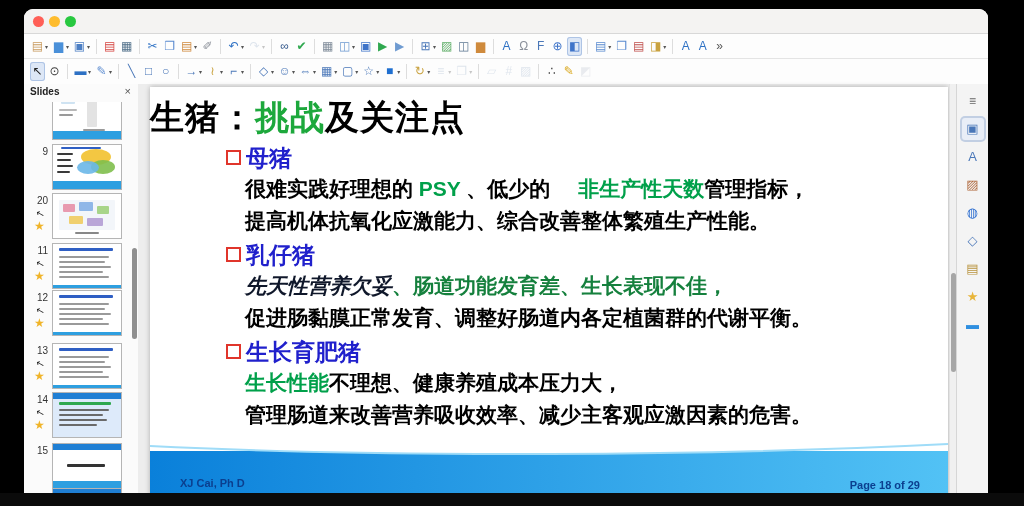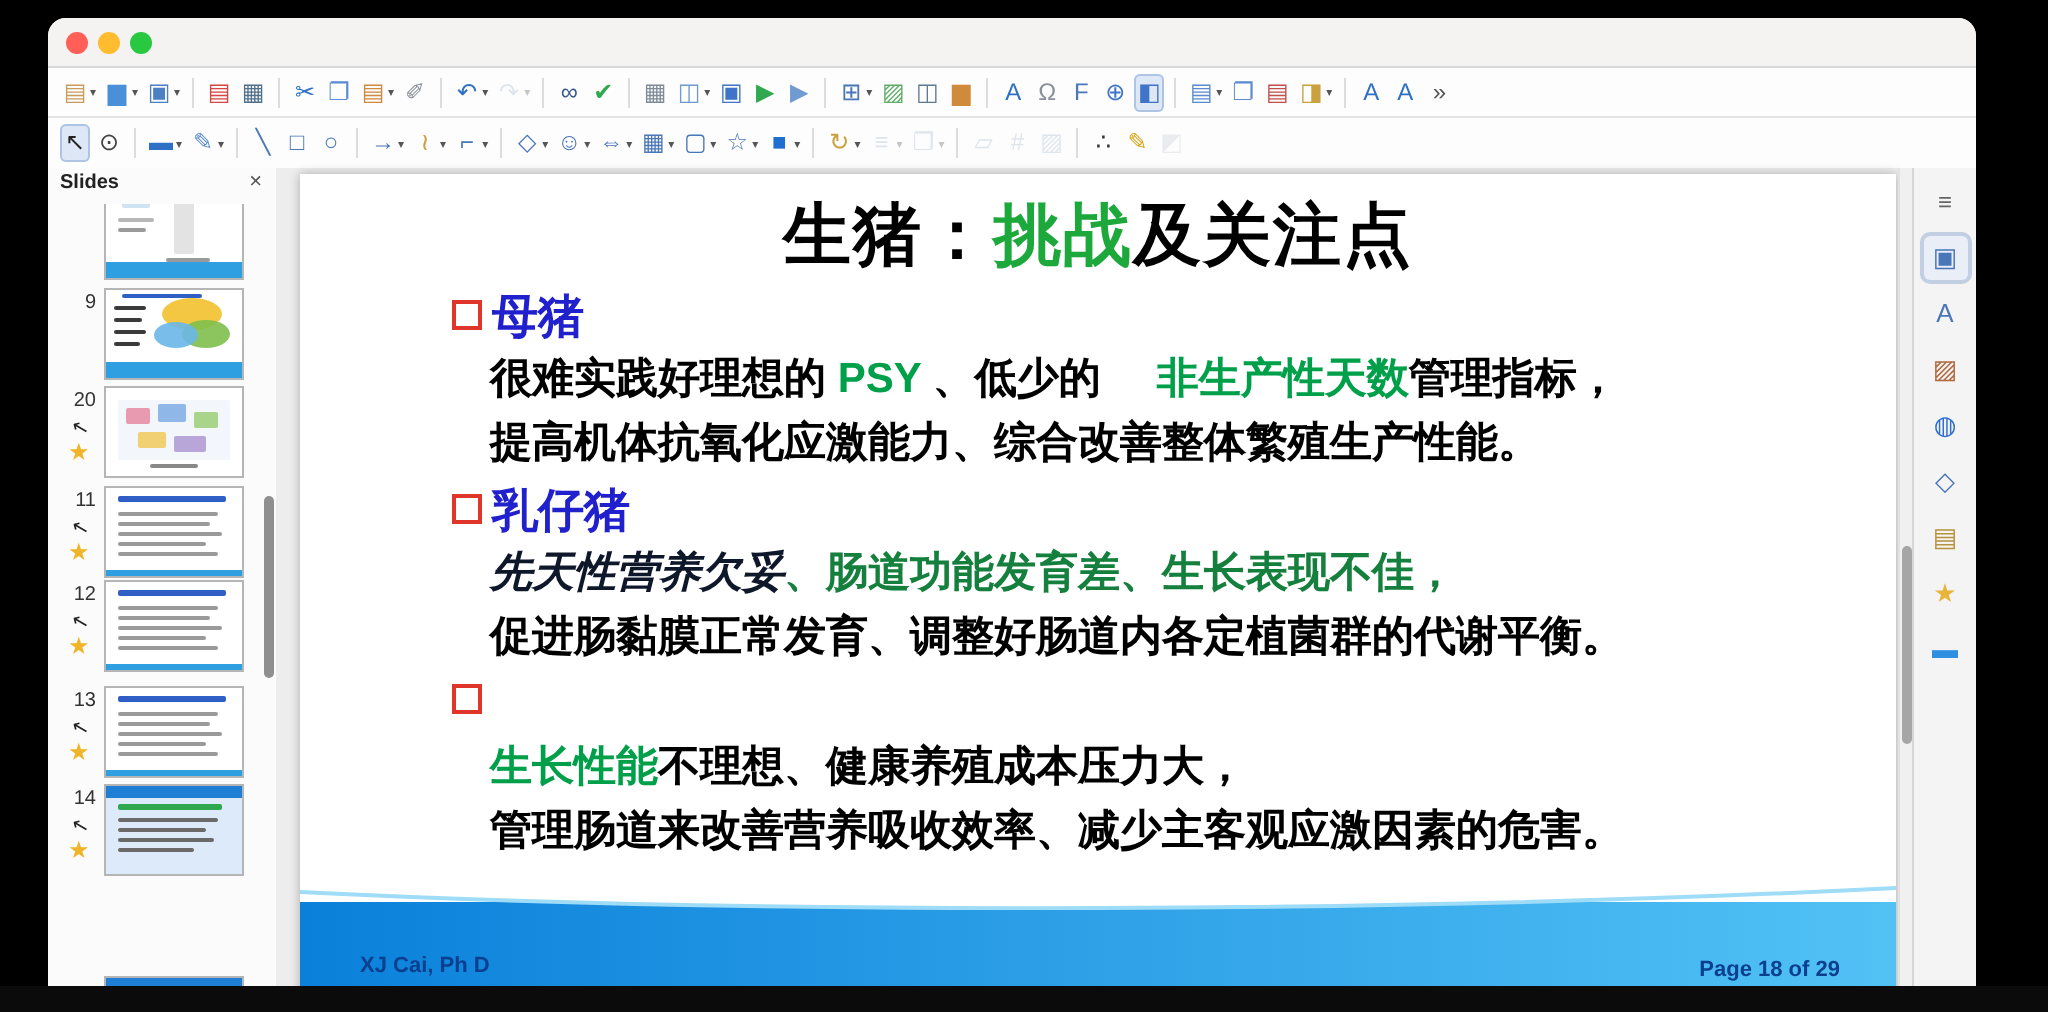--- a/index.html
+++ b/index.html
@@ -39,21 +39,21 @@
   .t-strip{position:absolute;left:0;right:0;bottom:0;height:3px;background:#2e9fe0}
   .t-bar-top{position:absolute;left:0;right:0;top:0;height:6px;background:#1f7fd4}
   .t-line{position:absolute;height:2px;background:#9a9a9a;border-radius:1px}
   .t-title{position:absolute;height:3px;background:#2f5fc4;border-radius:1px}
   .t-ell{position:absolute;border-radius:50%;opacity:.9}
   .t-chip{position:absolute;border-radius:1px}
   .panel-scroll{position:absolute;right:1px;top:40%;width:5px;height:22%;background:#8f8f8f;border-radius:3px}
   
   #canvas{position:absolute;left:114px;right:38px;top:75px;bottom:0;background:#ededed}
   #slide{position:absolute;left:12px;top:3px;width:798px;height:418px;background:#fff;box-shadow:0 0 5px rgba(0,0,0,.28)}
-  #slide-title{position:absolute;left:0;right:0;top:8px;text-align:center;font-size:34px;font-weight:bold;color:#000;letter-spacing:1px}
+  #slide-title{position:absolute;left:0;right:0;top:8px;text-align:left;font-size:34px;font-weight:bold;color:#000;letter-spacing:1px}
   .sec-head{position:absolute;left:76px;font-size:23px;font-weight:bold;white-space:nowrap}
   .bullet{display:inline-block;width:11px;height:11px;border:2px solid #e0352b;margin-right:5px;vertical-align:1px;background:#fff}
   .body-line{position:absolute;left:95px;font-size:21px;font-weight:bold;white-space:nowrap}
   #wave{position:absolute;left:0;right:0;top:364px;bottom:0;background:linear-gradient(90deg,#0a80da,#52c2f5)}
   #wave-curve{position:absolute;left:0;top:350px;width:798px;height:18px}
   .footer-left{position:absolute;left:30px;top:390px;font-size:11px;font-weight:bold;color:#0b3f8f}
   .footer-right{position:absolute;right:28px;top:392px;font-size:11px;font-weight:bold;color:#0b3f8f}
   
   #v-scroll{position:absolute;right:31px;top:75px;bottom:0;width:7px;background:#f0f0f0;border-left:1px solid #e2e2e2}
   #v-thumb{position:absolute;left:1px;width:5px;top:46%;height:24%;background:#a6a6a6;border-radius:3px}
@@ -395,40 +395,48 @@
           <div class="t-star">★</div>
           <div class="thumb" style="background: rgb(221, 234, 250);">
             <div class="t-bar-top"></div>
             <div class="t-title" style="left: 6px; top: 9px; width: 52px; background: rgb(47, 168, 79);"></div>
             <div class="t-line" style="left: 6px; top: 16px; width: 50px; background: rgb(106, 106, 106);"></div>
             <div class="t-line" style="left: 6px; top: 21px; width: 44px; background: rgb(106, 106, 106);"></div>
             <div class="t-line" style="left: 6px; top: 26px; width: 48px; background: rgb(106, 106, 106);"></div>
             <div class="t-line" style="left: 6px; top: 31px; width: 38px; background: rgb(106, 106, 106);"></div>
           </div>
         </div>
+        <div class="thumb-row" style="top: 341px;">
+          <div class="t-num">15</div>
+          <div class="thumb">
+            <div class="t-bar-top"></div>
+            <div class="t-line" style="left: 14px; top: 20px; width: 38px; background: rgb(51, 51, 51); height: 3px;"></div>
+            <div class="t-band" style="height: 7px;"></div>
+          </div>
+        </div>
         <div class="thumb-row" style="top: 386px;">
           <div class="thumb" style="height: 10px;">
             <div class="t-bar-top"></div>
           </div>
         </div>
       </div>
     <div class="panel-scroll"></div>
   </div>
 
   <div id="canvas">
     <div id="slide">
       <div id="slide-title"><span style="color: rgb(0, 0, 0);">生猪：</span><span style="color: rgb(29, 168, 60);">挑战</span><span style="color: rgb(0, 0, 0);">及关注点</span></div>
       <div id="slide-sections">
           <div class="sec-head" style="top: 56px; color: rgb(32, 32, 204);"><span class="bullet"></span><span>母猪</span></div>
           <div class="body-line" style="top: 88px;"><span style="color: rgb(0, 0, 0);">很难实践好理想的 </span><span style="color: rgb(0, 160, 74);">PSY</span><span style="color: rgb(0, 0, 0);"> 、低少的</span><span style="color: rgb(0, 160, 74); padding-left: 28px;">非生产性天数</span><span style="color: rgb(0, 0, 0);">管理指标，</span></div>
           <div class="body-line" style="top: 120px;"><span style="color: rgb(0, 0, 0);">提高机体抗氧化应激能力、综合改善整体繁殖生产性能。</span></div>
           <div class="sec-head" style="top: 153px; color: rgb(32, 32, 204);"><span class="bullet"></span><span>乳仔猪</span></div>
           <div class="body-line" style="top: 185px;"><span style="color: #0f172a; font-style: italic;">先天性营养欠妥</span><span style="color: #15803d;">、肠道功能发育差、生长表现不佳，</span></div>
           <div class="body-line" style="top: 217px;"><span style="color: rgb(0, 0, 0);">促进肠黏膜正常发育、调整好肠道内各定植菌群的代谢平衡。</span></div>
-          <div class="sec-head" style="top: 250px; color: rgb(32, 32, 204);"><span class="bullet"></span></div>
+          <div class="sec-head" style="top: 250px; color: rgb(32, 32, 204);"><span class="bullet"></span><span>生长育肥猪</span></div>
           <div class="body-line" style="top: 282px;"><span style="color: rgb(0, 160, 74);">生长性能</span><span style="color: rgb(0, 0, 0);">不理想、健康养殖成本压力大，</span></div>
           <div class="body-line" style="top: 314px;"><span style="color: rgb(0, 0, 0);">管理肠道来改善营养吸收效率、减少主客观应激因素的危害。</span></div>
         </div>
       <div id="wave"></div>
       <svg id="wave-curve" viewBox="0 0 798 18" preserveAspectRatio="none">
         <path d="M0,0 H798 V7 C560,19 240,21 0,9 Z" fill="#ffffff"></path>
         <path d="M0,9 C240,21 560,19 798,7" fill="none" stroke="#9fdcf8" stroke-width="2"></path>
       </svg>
       <div class="footer-left">XJ Cai, Ph D</div>
       <div class="footer-right">Page 18 of 29</div>

